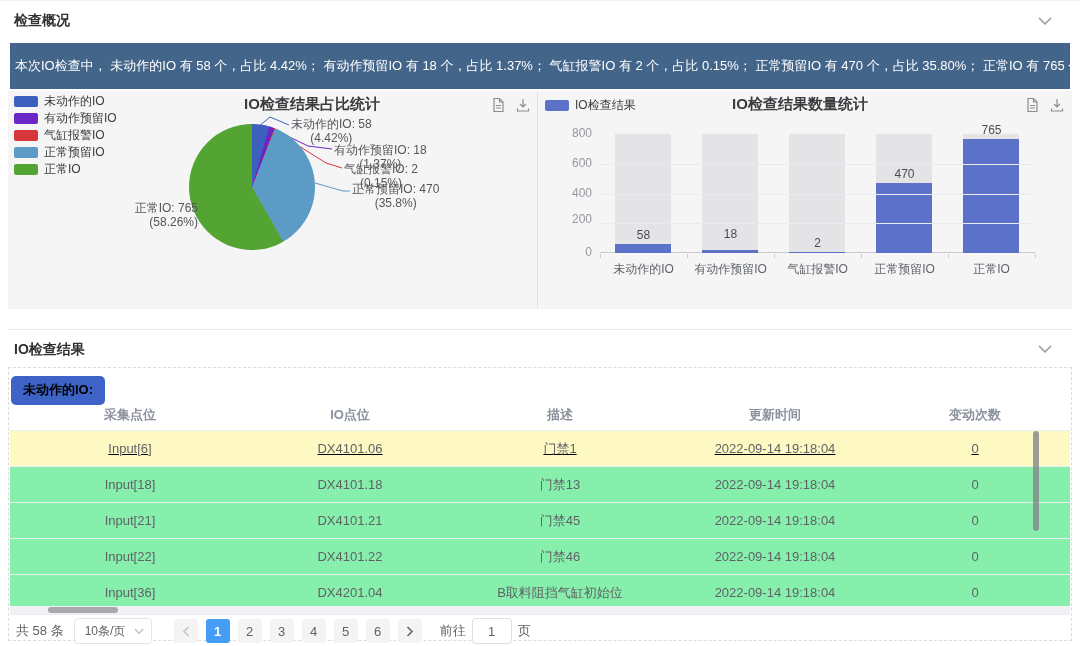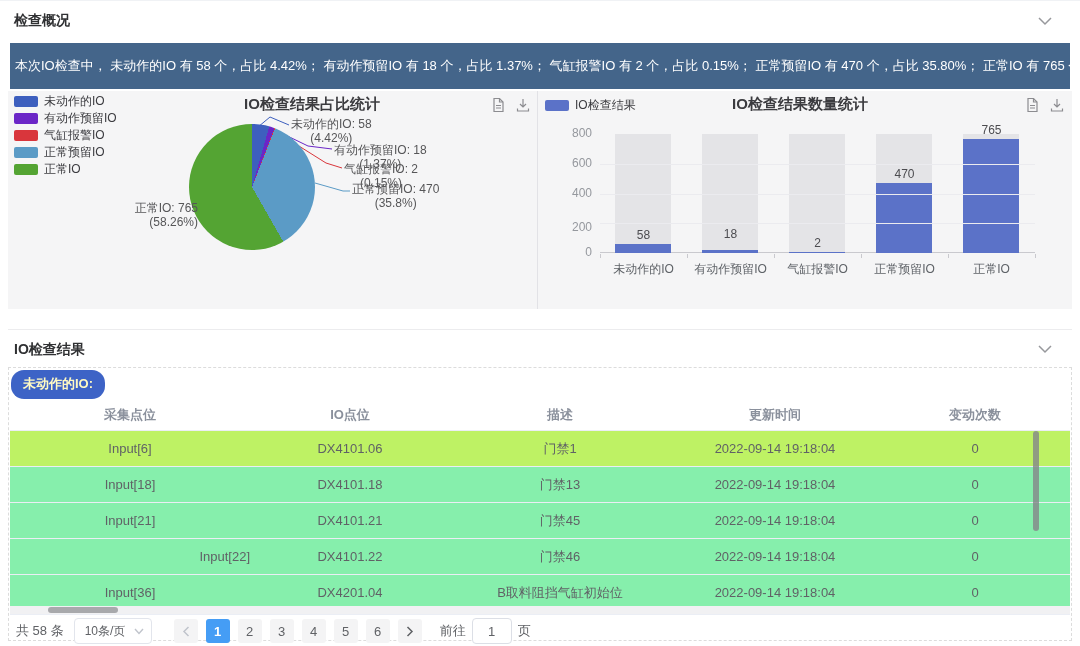--- a/index.html
+++ b/index.html
@@ -56,30 +56,30 @@
   .bar-slot { position:relative; width:87px; height:119px; }
   .bar-bg { position:absolute; left:15px; bottom:0; width:56px; height:119px; background:#e4e4e7; }
   .bar { position:absolute; left:15px; bottom:0; width:56px; }
   .bar-val { position:absolute; left:0; width:87px; text-align:center; font-size:12px; color:#4c4c50; }
   .bar-xlabel { position:absolute; top:127px; left:0; width:87px; text-align:center; font-size:12px; color:#5f6368; white-space:nowrap; }
 
   
   .sec-divider { position:absolute; left:8px; right:8px; top:328px; height:1px; background:#ececee; }
   .dashed-box { position:absolute; left:8px; right:8px; top:366px; height:274px; border:1px dashed #dcdcdc; }
 
-  .badge { position:absolute; left:2px; top:2px; background:#3D63C6; color:#fef9c3; font-size:13px; font-weight:bold;
-           padding:5px 12px 6px; border-radius:13px; }
+  .badge { position:absolute; left:2px; top:8px; background:#3D63C6; color:#000000; font-size:13px; font-weight:bold;
+           padding:5px 12px 6px; border-radius:5px; }
 
   
   .io-table { position:absolute; left:1px; top:32px; width:1060px; }
   .t-row { display:flex; }
   .th { height:30px; line-height:30px; text-align:center; font-size:13px; color:#8a909c; font-weight:bold; }
   .thead { border-bottom:1px solid #ebeef5; }
   .tr { display:flex; border-bottom:1px solid #ebeef5; background:#86efac; }
-  .tr-hover { background:#bef264; }
+  .tr-hover { background:#fef9c3;text-decoration:underline; }
   .td { height:35px; line-height:35px; text-align:center; font-size:13px; color:#606266; white-space:nowrap; overflow:hidden; }
 
   
   .h-track { position:absolute; left:1px; right:1px; top:238px; height:8px; background:#f1f1f3; }
   .h-thumb { position:absolute; left:38px; top:1px; width:70px; height:6px; border-radius:3px; background:#8f9094; opacity:.75; cursor:pointer; }
   .v-thumb { position:absolute; right:32px; top:63px; width:6px; height:100px; border-radius:3px; background:#85868a; opacity:.8; cursor:pointer; }
 
   
   .pagination { position:absolute; left:1px; right:1px; top:246px; height:26px; border-top:1px solid #ebeef5;
                 display:flex; align-items:center; padding-left:6px; padding-top:7px; font-size:13px; color:#606266; }
@@ -225,21 +225,21 @@
             </div>
             <div class="bar-slot">
               <div class="bar-bg"></div>
               <div class="bar" style="height: 113.794px; background: rgb(91, 114, 200);"></div>
               <div class="bar-val" style="bottom: 115.794px;">765</div>
               <div class="bar-xlabel">正常IO</div>
             </div>
           </div>
       <div class="y-tick" style="top: 111px;">0</div>
           <div class="gridline" style="top: 89.25px;"></div>
-          <div class="y-tick" style="top: 86px;">200</div>
+          <div class="y-tick" style="top: 78px;">200</div>
           <div class="gridline" style="top: 59.5px;"></div>
           <div class="y-tick" style="top: 51.5px;">400</div>
           <div class="gridline" style="top: 29.75px;"></div>
           <div class="y-tick" style="top: 21.75px;">600</div>
           <div class="y-tick" style="top: -8px;">800</div>
           <div class="tickmark" style="left: 0px;"></div>
           <div class="tickmark" style="left: 87px;"></div>
           <div class="tickmark" style="left: 174px;"></div>
           <div class="tickmark" style="left: 261px;"></div>
           <div class="tickmark" style="left: 348px;"></div>
@@ -281,21 +281,21 @@
             <div class="td" style="width: 190px;">0</div>
           </div>
           <div class="tr">
             <div class="td" style="width: 240px;">Input[21]</div>
             <div class="td" style="width: 200px;">DX4101.21</div>
             <div class="td" style="width: 220px;">门禁45</div>
             <div class="td" style="width: 210px;">2022-09-14 19:18:04</div>
             <div class="td" style="width: 190px;">0</div>
           </div>
           <div class="tr">
-            <div class="td" style="width: 240px; text-align: right;">Input[22]</div>
+            <div class="td" style="width: 240px;">Input[22]</div>
             <div class="td" style="width: 200px;">DX4101.22</div>
             <div class="td" style="width: 220px;">门禁46</div>
             <div class="td" style="width: 210px;">2022-09-14 19:18:04</div>
             <div class="td" style="width: 190px;">0</div>
           </div>
           <div class="tr">
             <div class="td" style="width: 240px;">Input[36]</div>
             <div class="td" style="width: 200px;">DX4201.04</div>
             <div class="td" style="width: 220px;">B取料阻挡气缸初始位</div>
             <div class="td" style="width: 210px;">2022-09-14 19:18:04</div>

